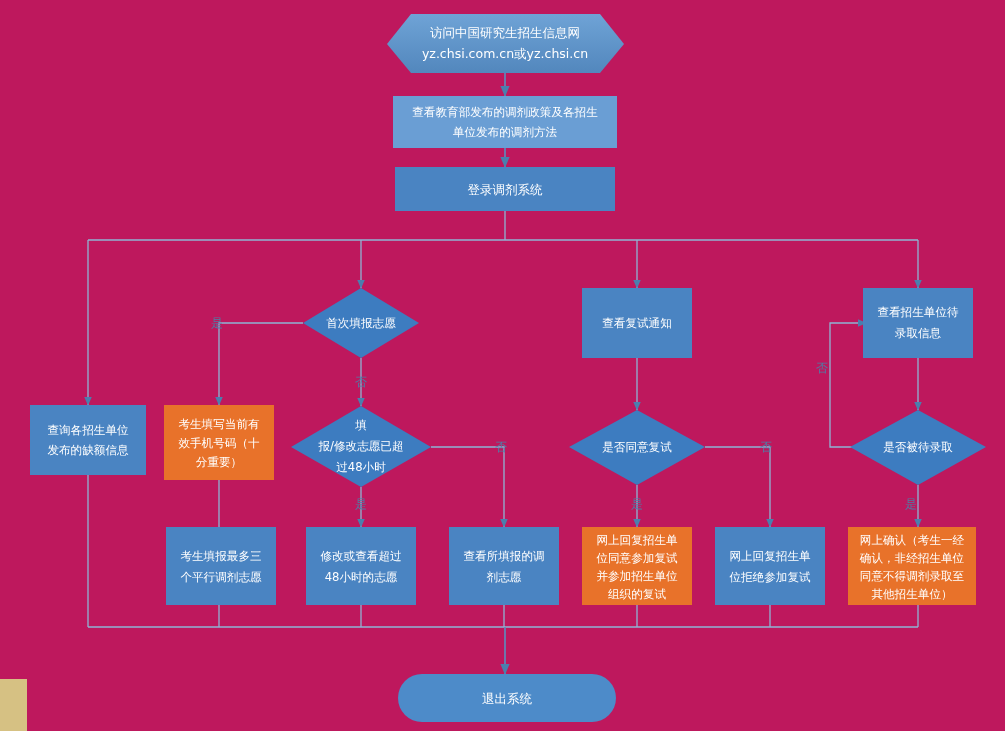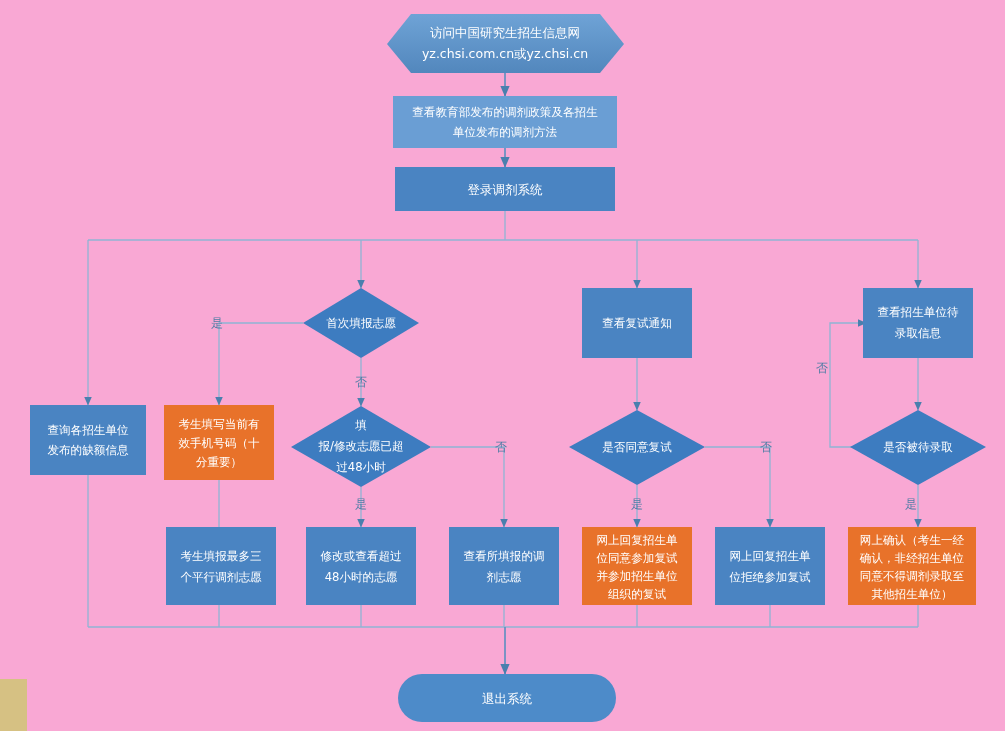--- a/index.html
+++ b/index.html
@@ -7,21 +7,21 @@
     padding: 0;
     background: #ffffff;
   }
   body {
     font-family: "DejaVu Sans", "Liberation Sans", sans-serif;
   }
   #canvas {
     position: relative;
     width: 1005px;
     height: 731px;
-    background: #f9a8d4;
+    background: #be185d;
     overflow: hidden;
   }
   #flow-svg {
     position: absolute;
     left: 0;
     top: 0;
     width: 1005px;
     height: 731px;
   }
   .node-label {

